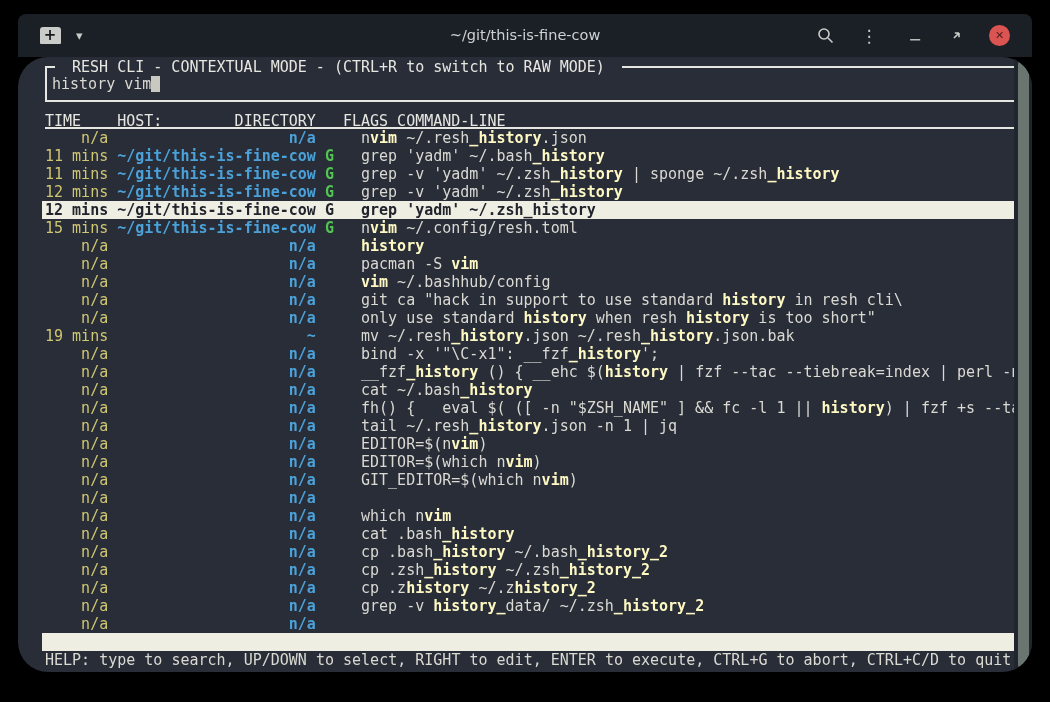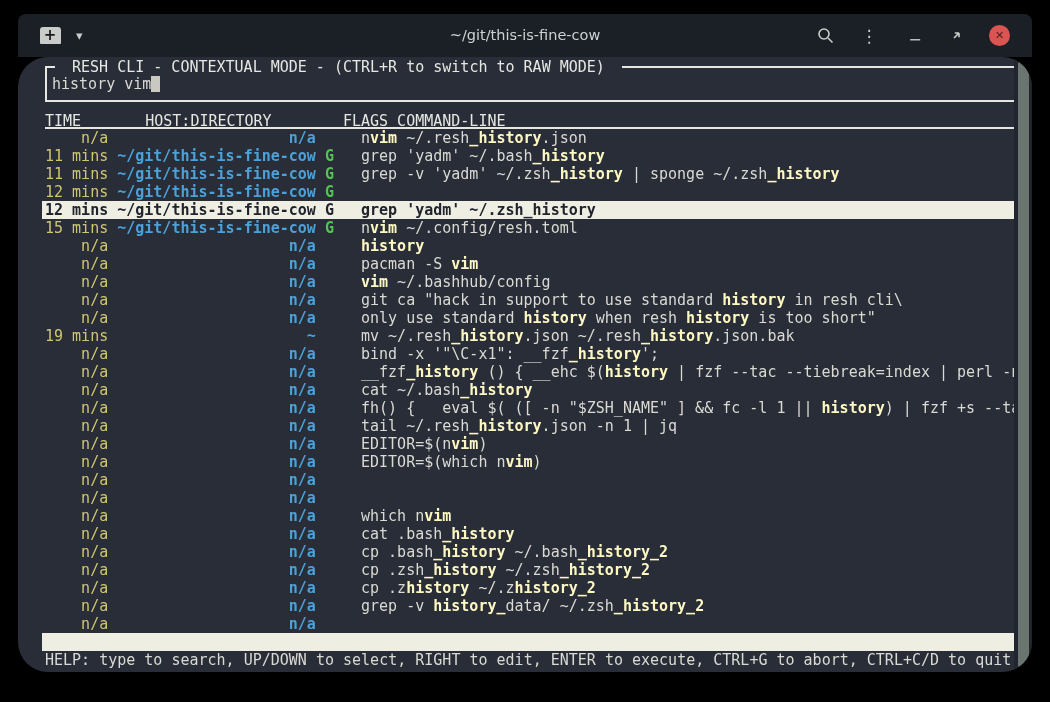--- a/index.html
+++ b/index.html
@@ -34,21 +34,21 @@
   
   .search-box{position:relative;margin-top:9px;border:2px solid #e7e7e1;height:36px;width:981px;}
   .search-box-title{position:absolute;top:-10px;left:8px;background:#282d38;padding:0 8px;
                     color:#e7e7e1;white-space:pre;}
   .search-line{padding:7px 0 0 5px;display:flex;text-align:right;}
   .cursor-block{display:inline-block;width:9px;height:16px;background:#c9c9c2;margin-top:1px;}
   
   .thead{margin-top:10px;display:grid;grid-template-columns:7ch 22ch 1ch auto;column-gap:1ch;
          border-bottom:2px solid #e7e7e1;height:17px;color:#e7e7e1;width:981px;}
   .thead .h-time{text-align:left;}
-  .thead .h-hostdir{display:flex;justify-content:flex-start;margin-left:28px;}
+  .thead .h-hostdir{display:flex;justify-content:space-between;}
   .rows{width:983px;}
   .row{display:grid;grid-template-columns:7ch 22ch 1ch auto;column-gap:1ch;height:18px;
        padding-left:3px;margin-left:-3px;overflow:hidden;cursor:default;}
   .c-time{text-align:right;color:#cfc671;white-space:pre;}
   .c-dir{text-align:right;color:#4ba1d8;font-weight:bold;white-space:pre;}
   .c-flags{color:#53c553;font-weight:bold;white-space:pre;}
   .c-cmd{white-space:pre;padding-left:2ch;overflow:hidden;}
   .hl{color:#fef9c3;font-weight:bold;}
   .row.selected{background:#efeee3;}
   .row.selected .c-time,.row.selected .c-dir,.row.selected .c-flags,
@@ -130,20 +130,21 @@
           <div class="row">
             <span class="c-time">11 mins</span>
             <span class="c-dir">~/git/this-is-fine-cow</span>
             <span class="c-flags">G</span>
             <span class="c-cmd"><span>grep -v 'yadm' ~/.zsh</span><span class="hl">_history</span><span> | sponge ~/.zsh</span><span class="hl">_history</span></span>
           </div>
           <div class="row">
             <span class="c-time">12 mins</span>
             <span class="c-dir">~/git/this-is-fine-cow</span>
             <span class="c-flags">G</span>
+            <span class="c-cmd"><span>grep -v 'yadm' ~/.zsh</span><span class="hl">_history</span></span>
           </div>
           <div class="row selected">
             <span class="c-time">12 mins</span>
             <span class="c-dir">~/git/this-is-fine-cow</span>
             <span class="c-flags">G</span>
             <span class="c-cmd"><span>grep 'yadm' ~/.zsh</span><span class="hl">_history</span></span>
           </div>
           <div class="row">
             <span class="c-time">15 mins</span>
             <span class="c-dir">~/git/this-is-fine-cow</span>
@@ -225,20 +226,21 @@
           <div class="row">
             <span class="c-time">n/a</span>
             <span class="c-dir">n/a</span>
             <span class="c-flags"></span>
             <span class="c-cmd"><span>EDITOR=$(which n</span><span class="hl">vim</span><span>)</span></span>
           </div>
           <div class="row">
             <span class="c-time">n/a</span>
             <span class="c-dir">n/a</span>
             <span class="c-flags"></span>
+            <span class="c-cmd"><span>GIT_EDITOR=$(which n</span><span class="hl">vim</span><span>)</span></span>
           </div>
           <div class="row">
             <span class="c-time">n/a</span>
             <span class="c-dir">n/a</span>
             <span class="c-flags"></span>
           </div>
           <div class="row">
             <span class="c-time">n/a</span>
             <span class="c-dir">n/a</span>
             <span class="c-flags"></span>

